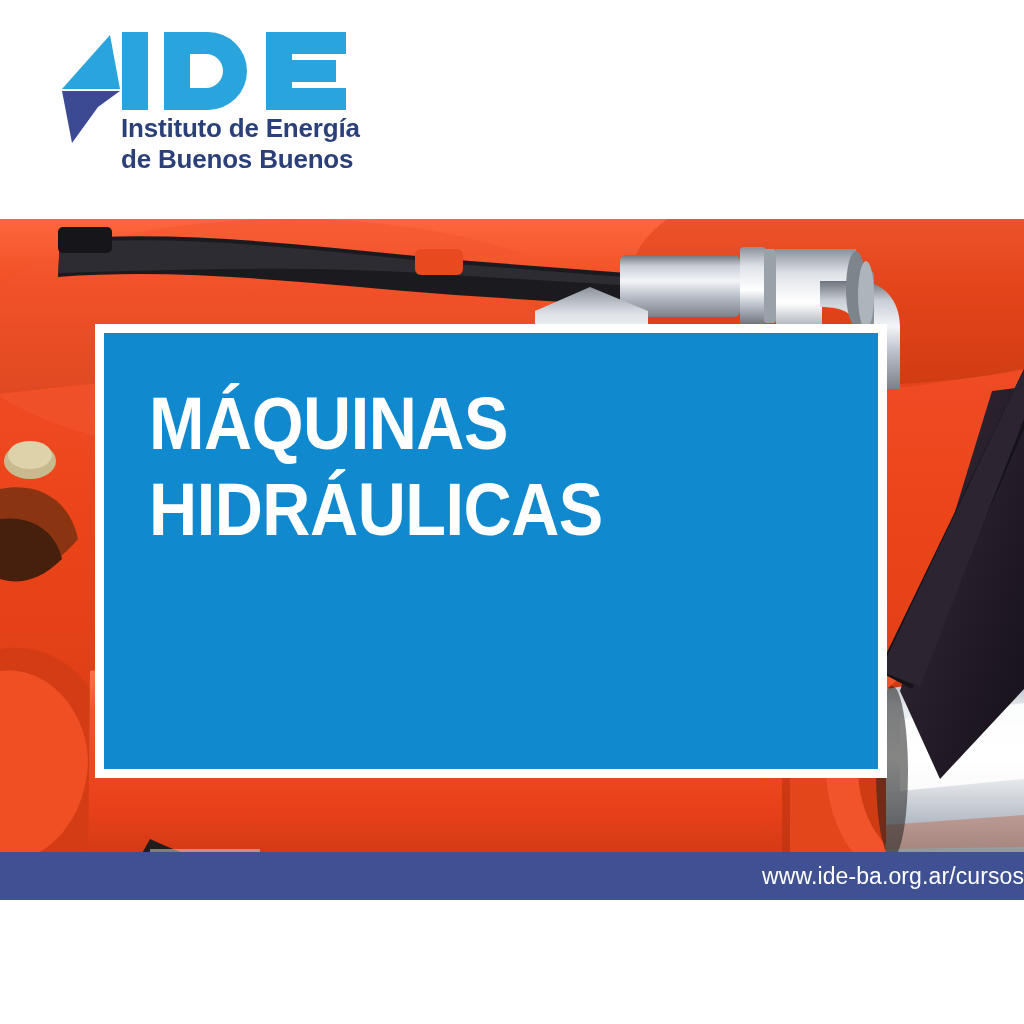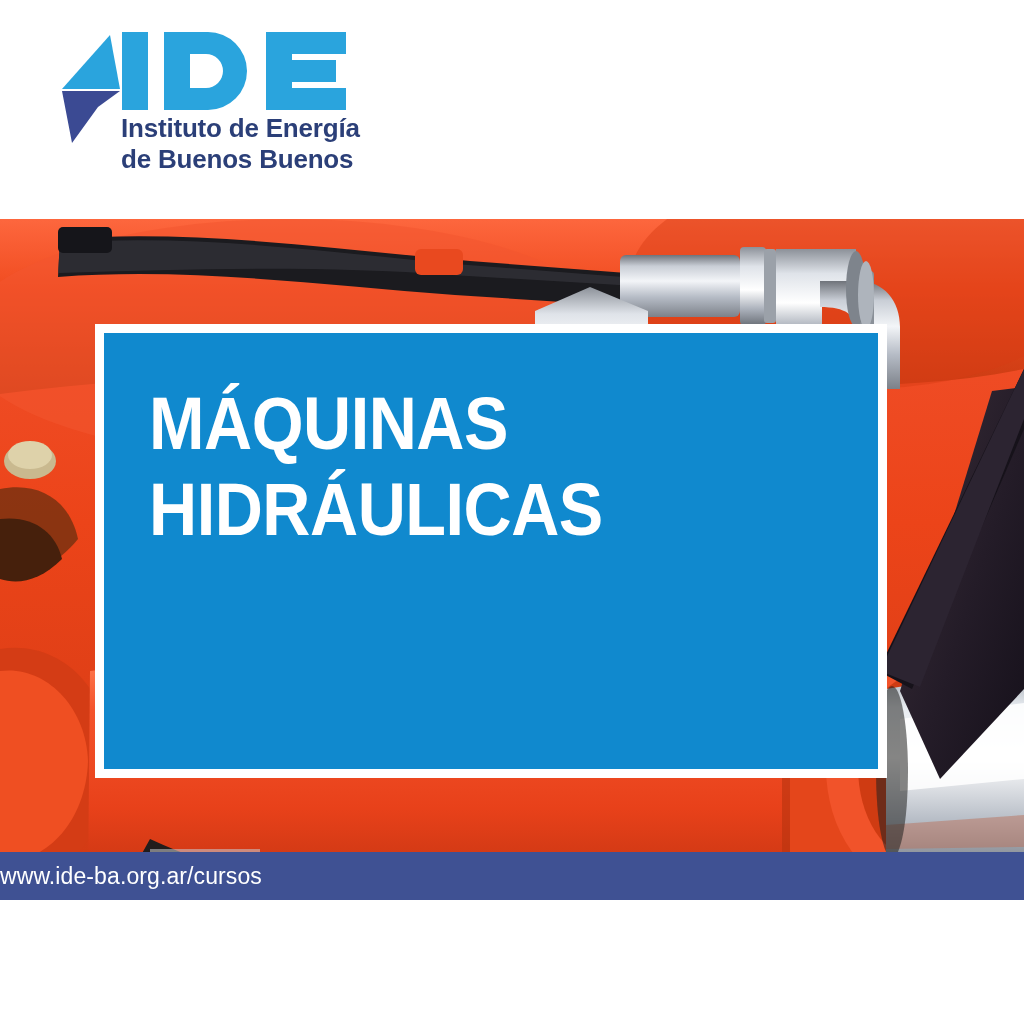--- a/index.html
+++ b/index.html
@@ -81,21 +81,21 @@
   }
 
   
   .url-bar {
     position: absolute;
     left: 0; top: 852px;
     width: 1024px; height: 48px;
     background: #3f5193;
     display: flex;
     align-items: center;
-    justify-content: flex-start;
+    justify-content: flex-end;
   }
   .url-text {
     color: #ffffff;
     font-size: 23px;
     letter-spacing: 0.1px;
   }
 
   
   .footer {
     position: absolute;

